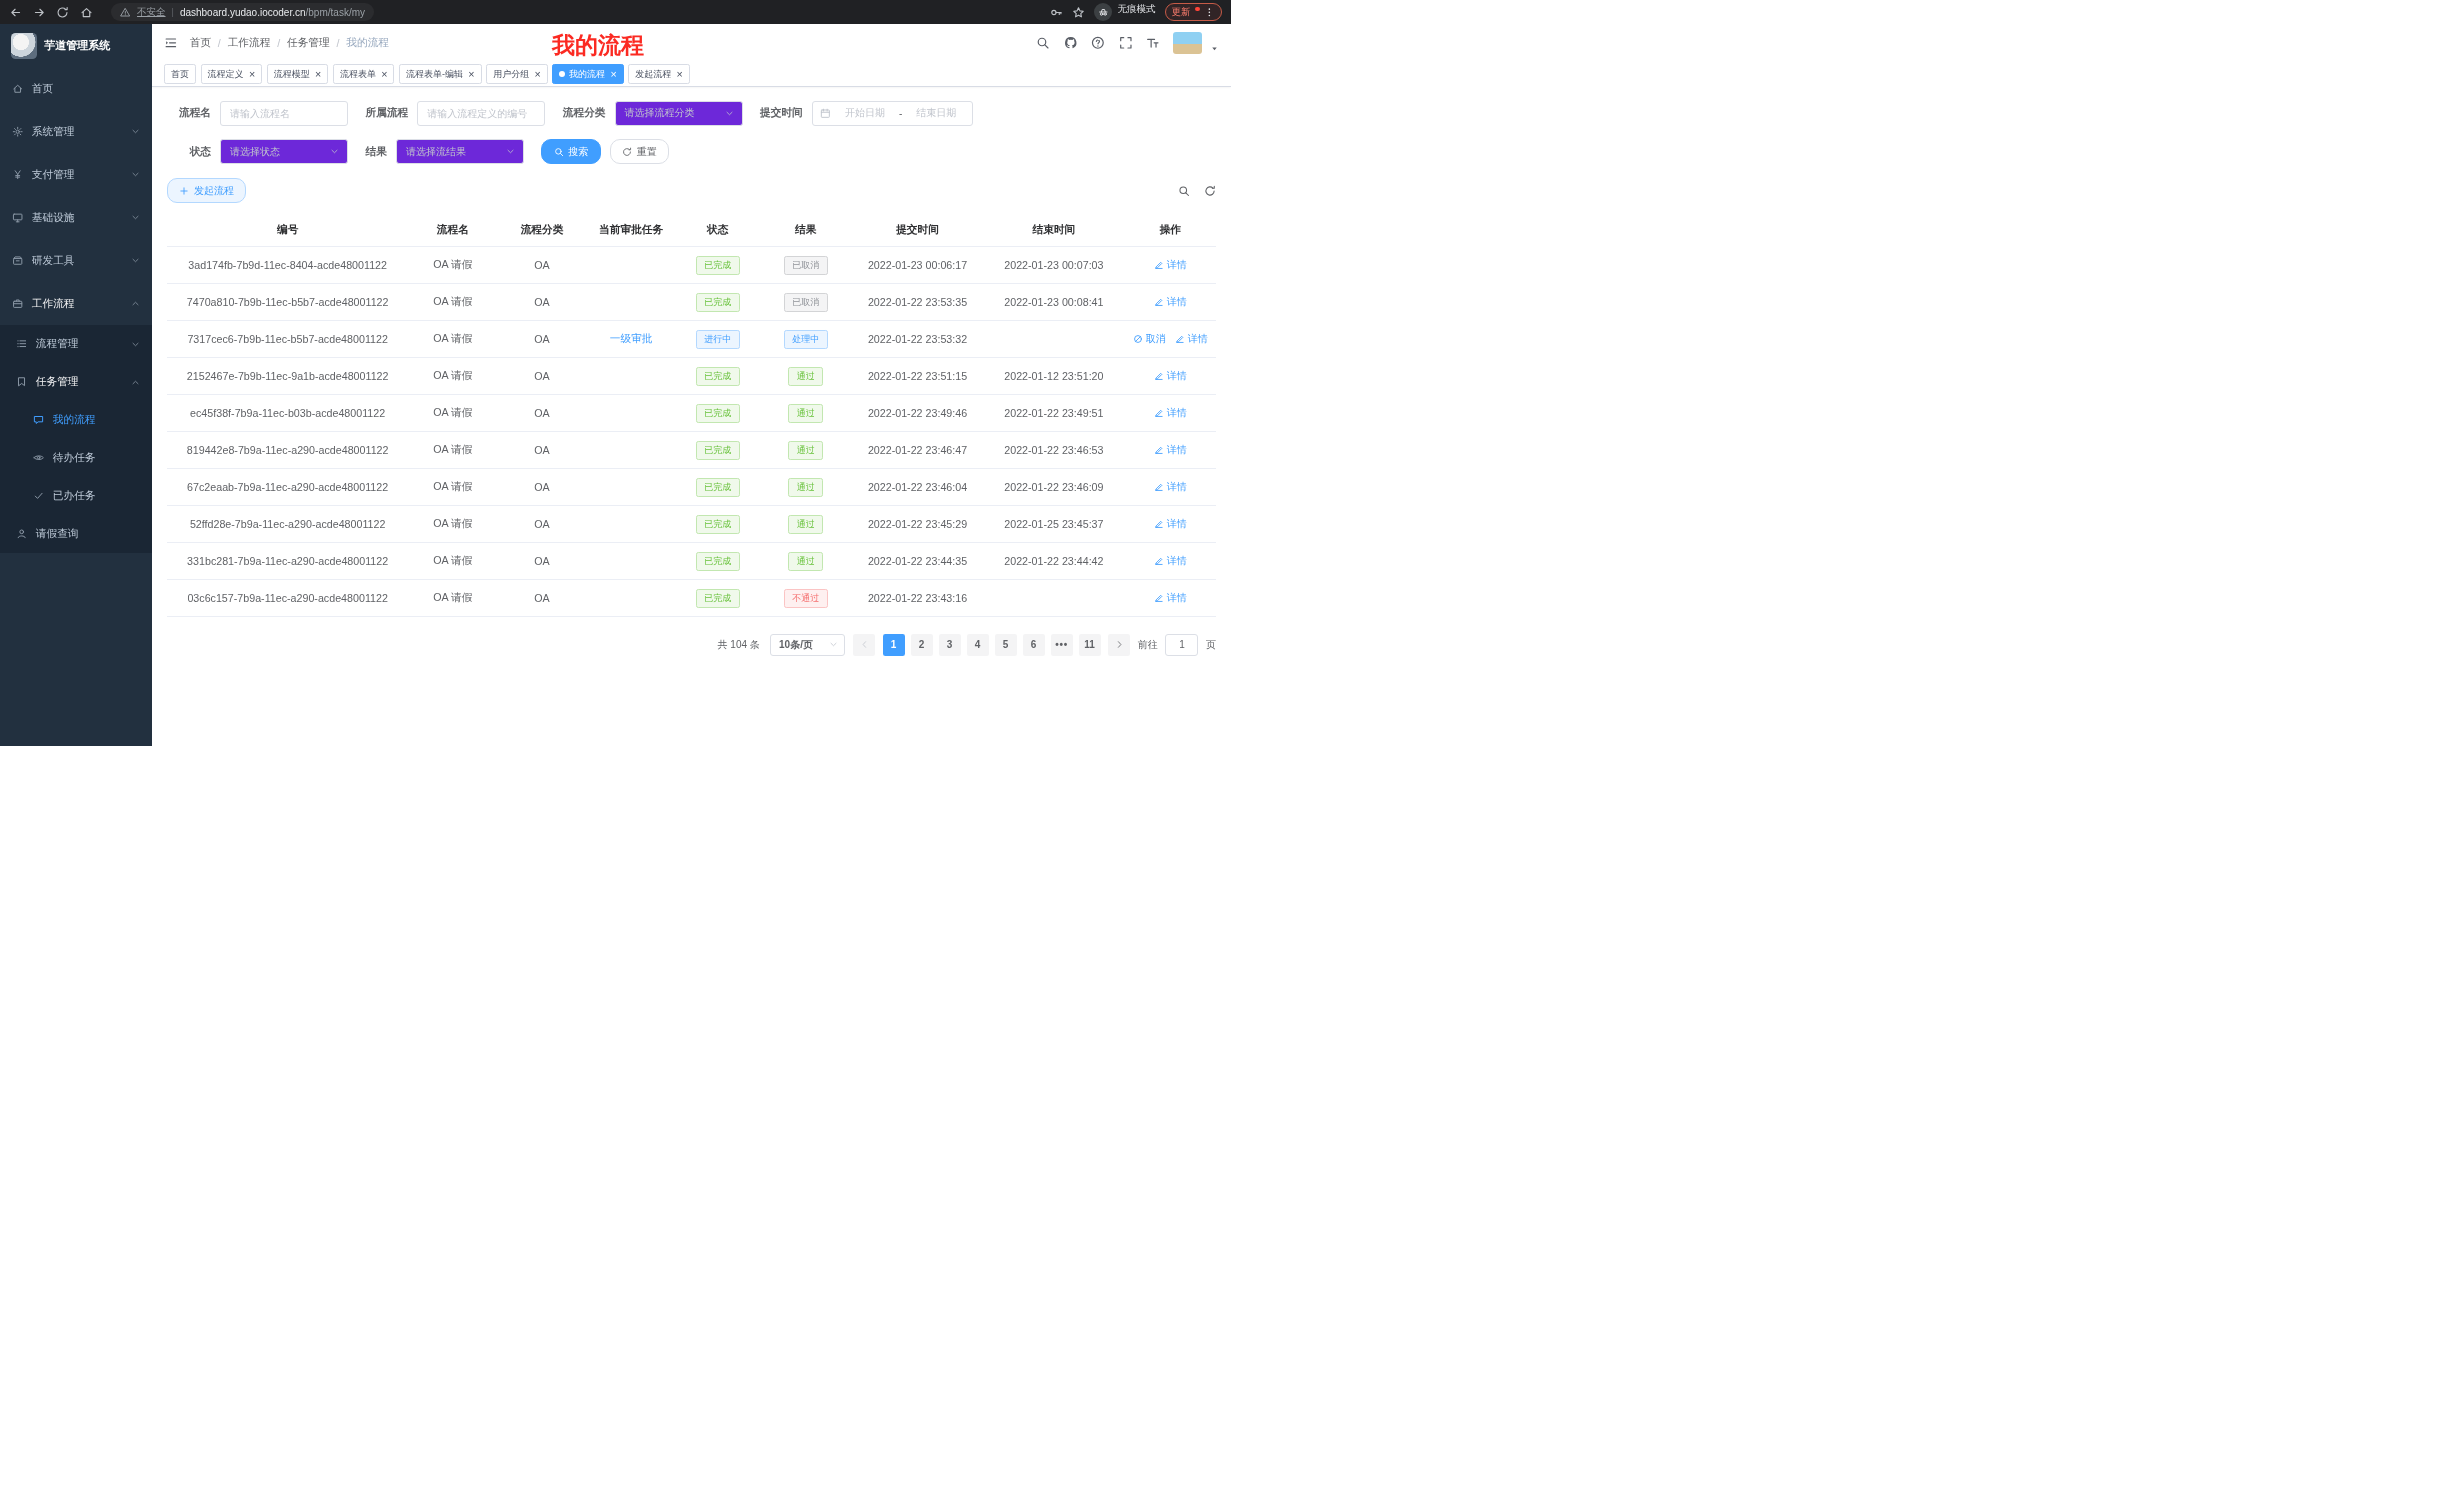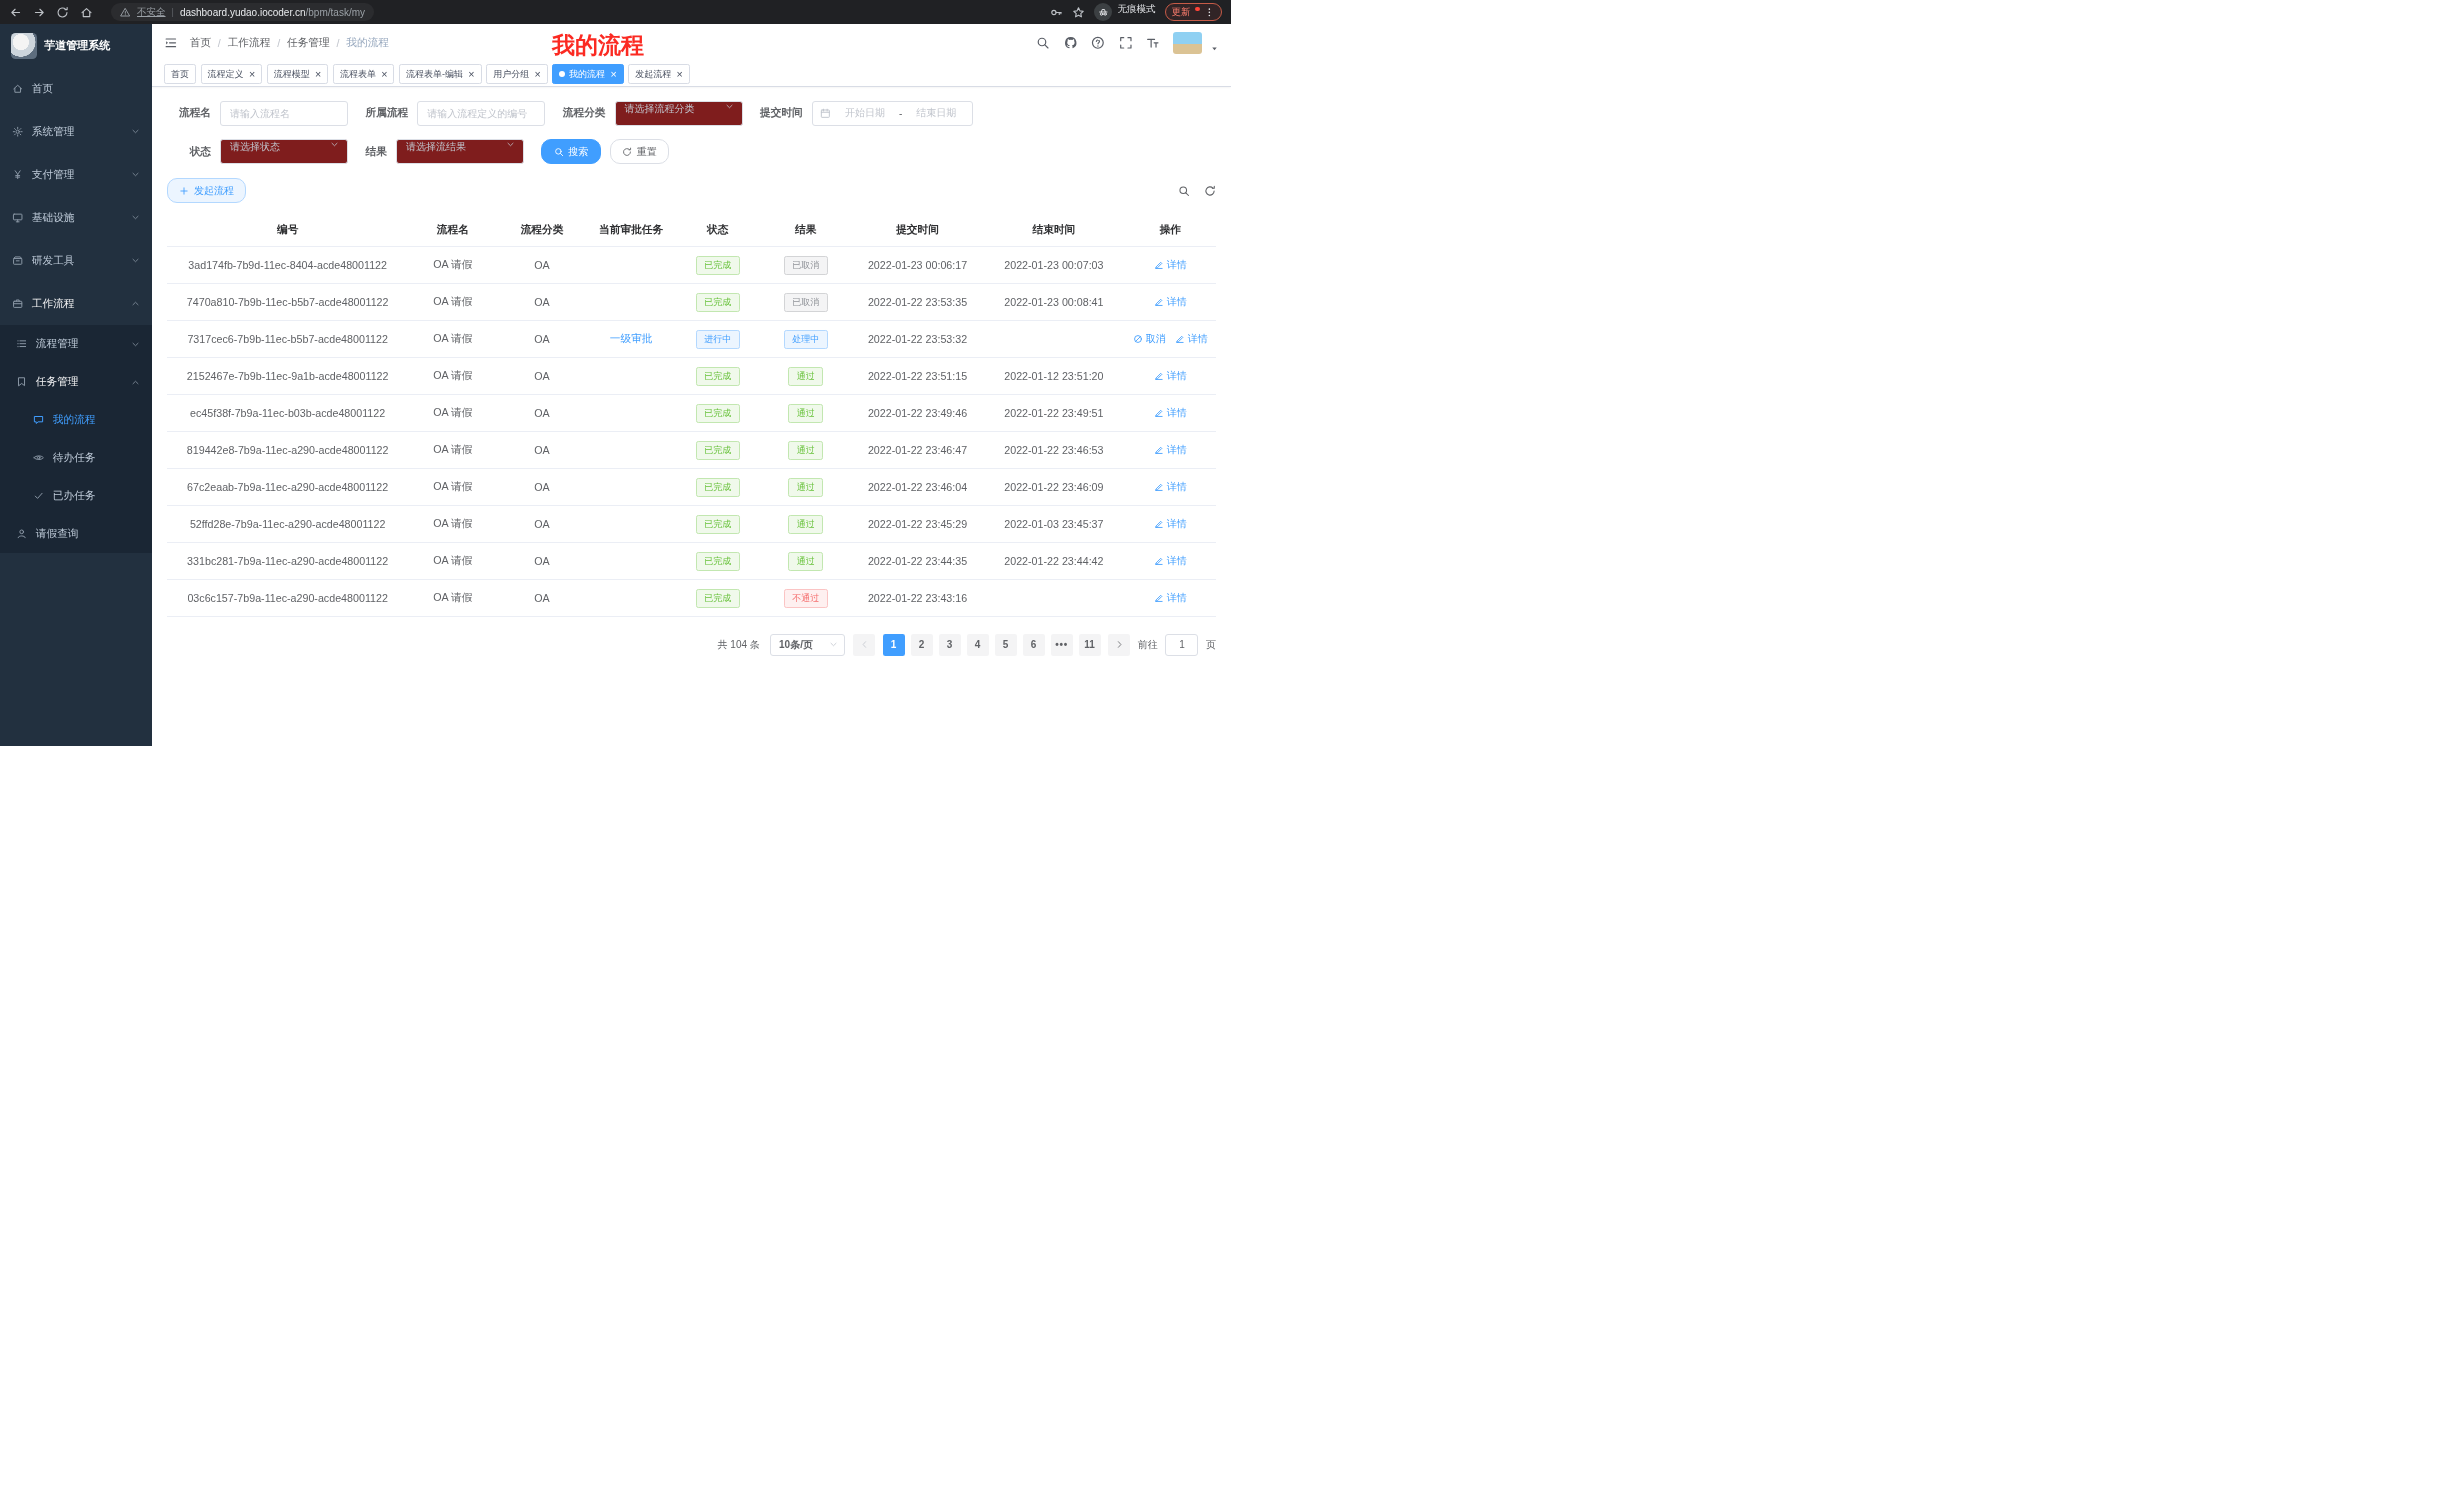--- a/index.html
+++ b/index.html
@@ -85,22 +85,22 @@
   
   .filter-row{ display:flex; align-items:center; margin-bottom:13.7px; }
   .f-group{ display:flex; align-items:center; margin-right:17.5px; }
   .f-label{ font-weight:700; color:#606266; font-size:10.7px; margin-right:9px; white-space:nowrap; }
   .f-label.w1{ width:44px; text-align:right; }
   .el-input{ width:128px; height:25px; border:0.8px solid #dcdfe6; border-radius:3px;
     padding:0 9px; font-size:10px; color:#606266; outline:none; background:#fff;
     font-family:"Liberation Sans","DejaVu Sans",sans-serif; }
   .el-input::placeholder{ color:#c0c4cc; }
   .el-select{ width:128px; height:25px; border:0.8px solid #dcdfe6; border-radius:3px;
-    display:flex; justify-content:space-between; padding:0 7.6px 0 9px;
-    background:#7f1d1d; cursor:pointer; }
+    display:flex; align-items:center; justify-content:space-between; padding:0 7.6px 0 9px;
+    background:#6d28d9; cursor:pointer; }
   .el-select .ph{ color:#c0c4cc; font-size:10px; }
   .sel-caret{ width:9px; height:9px; color:#c0c4cc; }
   .el-date{ width:161px; height:25px; border:0.8px solid #dcdfe6; border-radius:3px;
     display:flex; align-items:center; gap:6px; padding:0 7.6px; background:#fff; cursor:pointer; }
   .el-date .d-ic{ width:10.7px; height:10.7px; color:#c0c4cc; }
   .el-date .ph{ color:#c0c4cc; font-size:10px; flex:1; text-align:center; }
   .range-sep{ color:#606266; font-size:10px; }
 
   .btn{ height:25px; padding:0 11.4px; border-radius:10px; font-size:10px; display:inline-flex;
     align-items:center; gap:4.6px; border:0.8px solid #dcdfe6; background:#fff; color:#606266;
@@ -740,21 +740,21 @@
                 </span></td>
             </tr>
             <tr data-name="table-row">
               <td data-name="cell-id">52ffd28e-7b9a-11ec-a290-acde48001122</td>
               <td data-name="cell-process-name">OA 请假</td>
               <td data-name="cell-category">OA</td>
               <td data-name="cell-current-task"></td>
               <td data-name="cell-status"><span class="tag success" data-name="status-tag">已完成</span></td>
               <td data-name="cell-result"><span class="tag success" data-name="status-tag">通过</span></td>
               <td data-name="cell-submit-time">2022-01-22 23:45:29</td>
-              <td data-name="cell-end-time">2022-01-03 23:45:37</td>
+              <td data-name="cell-end-time">2022-01-25 23:45:37</td>
               <td class="cell-ops" data-name="cell-operations"><span class="link" data-name="detail-action-link">
                   <span class="icon" data-name="edit-icon">
                     <svg viewBox="0 0 16 16" fill="none" stroke="currentColor" stroke-width="1.4" stroke-linecap="round" stroke-linejoin="round">
                       <path d="M3 13.5h10"></path>
                       <path d="M3.8 10.7 10.8 3.7l1.7 1.7-7 7-2.3.6z"></path>
                     </svg>
                   </span>
                   <span data-name="action-label">详情</span>
                 </span></td>
             </tr>

